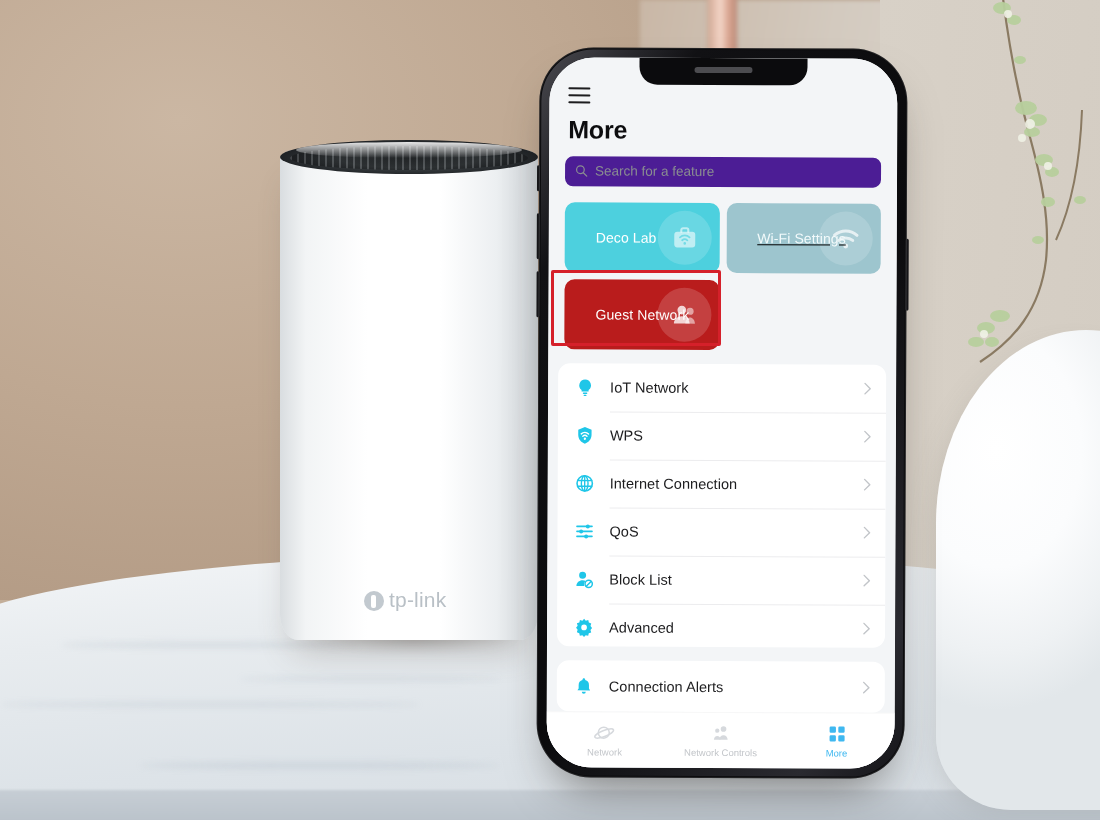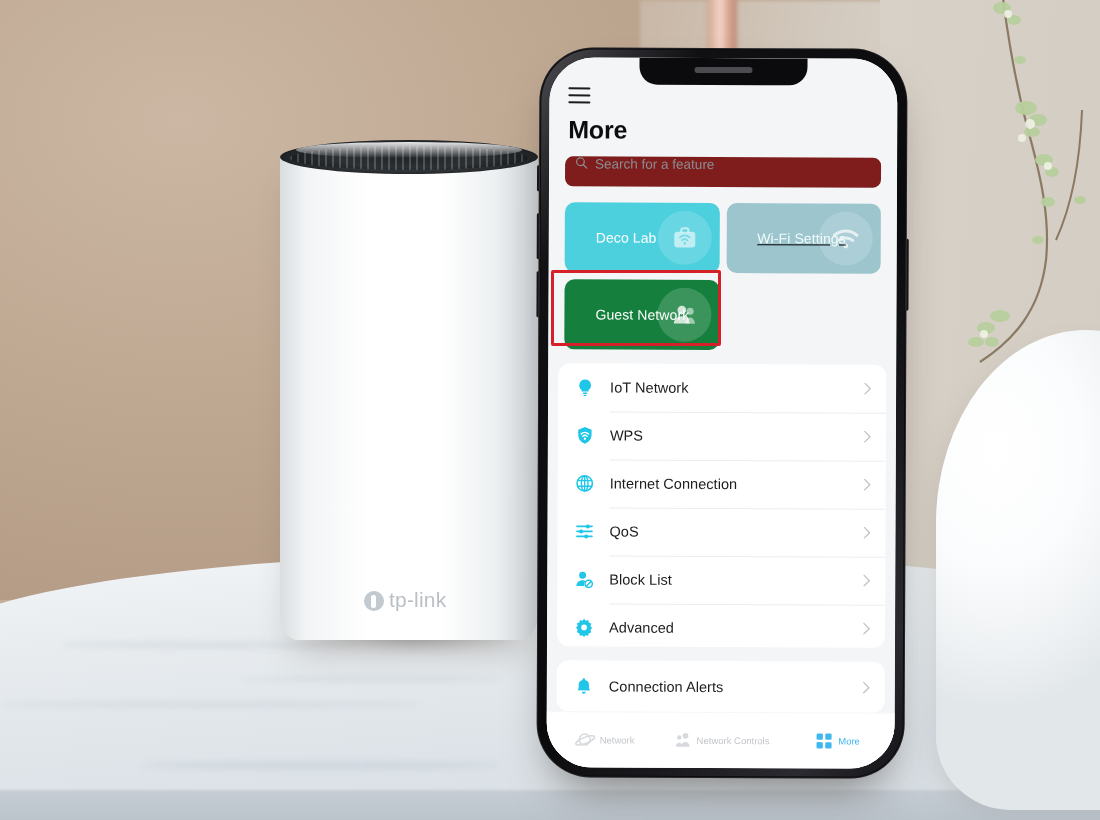--- a/index.html
+++ b/index.html
@@ -171,22 +171,22 @@
   }
   .hamburger { width: 22px; height: 16px; display: flex; flex-direction: column; justify-content: space-between; cursor: pointer; }
   .hamburger span { display: block; height: 2px; background: #1d1d1f; border-radius: 1px; }
 
   .page-title {
     font-size: 25px; font-weight: bold; color: #0d0d0f;
     padding: 12px 0 0 19px; letter-spacing: -0.2px;
   }
   .searchbar {
     margin: 12px 16px 0 16px;
-    height: 30px; background: #7f1d1d; border-radius: 8px;
-    display: flex; padding: 0 10px; gap: 7px;
+    height: 30px; background: #4c1d95; border-radius: 8px;
+    display: flex; align-items: center; padding: 0 10px; gap: 7px;
   }
   .search-ico { width: 13px; height: 13px; flex: 0 0 auto; }
   .search-ph { font-size: 13.5px; color: #8a8d91; }
 
   .tiles {
     margin: 16px 16px 0 16px;
     display: grid; grid-template-columns: 1fr 1fr;
     gap: 7px 7px;
   }
   .tile {
@@ -235,21 +235,21 @@
   .chev { width: 9px; height: 14px; flex: 0 0 auto; }
 
   .spacer { flex: 1 1 auto; }
 
   .tabbar {
     flex: 0 0 auto; height: 56px; background: #ffffff;
     display: flex; align-items: center;
     border-top: 1px solid rgba(0,0,0,0.03);
   }
   .tab {
-    flex: 1 1 0; display: flex; flex-direction: row;
+    flex: 1 1 0; display: flex; flex-direction: column;
     align-items: center; justify-content: center; gap: 3px; cursor: pointer;
   }
   .tab-ico { width: 22px; height: 20px; display: flex; align-items: center; justify-content: center; }
   .tab-label { font-size: 9.5px; color: #c3c6ca; }
   .tab.active .tab-label { color: #3fb8f0; }
 </style>
 </head>
 <body>
 
 <div id="scene">
@@ -356,21 +356,21 @@
             <span class="tile-label">Wi-Fi Settings</span>
             <span class="tile-ico">
               <svg viewBox="0 0 32 32" width="30" height="30">
                 <path d="M4 12.5a18 18 0 0124 0" fill="none" stroke="rgba(255,255,255,0.70)" stroke-width="3.2" stroke-linecap="round"></path>
                 <path d="M8.6 18a11.5 11.5 0 0114.8 0" fill="none" stroke="rgba(255,255,255,0.70)" stroke-width="3.2" stroke-linecap="round"></path>
                 <circle cx="16" cy="24" r="2.6" fill="rgba(255,255,255,0.70)"></circle>
               </svg>
             </span>
           </div>
 
-          <div class="tile" style="background:#15803d;">
+          <div class="tile" style="background:#b91c1c;">
             <span class="tile-label">Guest Network</span>
             <span class="tile-ico">
               <svg viewBox="0 0 32 32" width="28" height="28">
                 <circle cx="13" cy="10.5" r="5" fill="rgba(255,255,255,0.78)"></circle>
                 <path d="M4 26c0-5 4-8.5 9-8.5s9 3.5 9 8.5z" fill="rgba(255,255,255,0.78)"></path>
                 <circle cx="22.5" cy="12" r="4" fill="rgba(255,255,255,0.52)"></circle>
                 <path d="M17 26c0-4.2 3-7 5.5-7S28 21.8 28 26z" fill="rgba(255,255,255,0.52)"></path>
               </svg>
             </span>
           </div>

